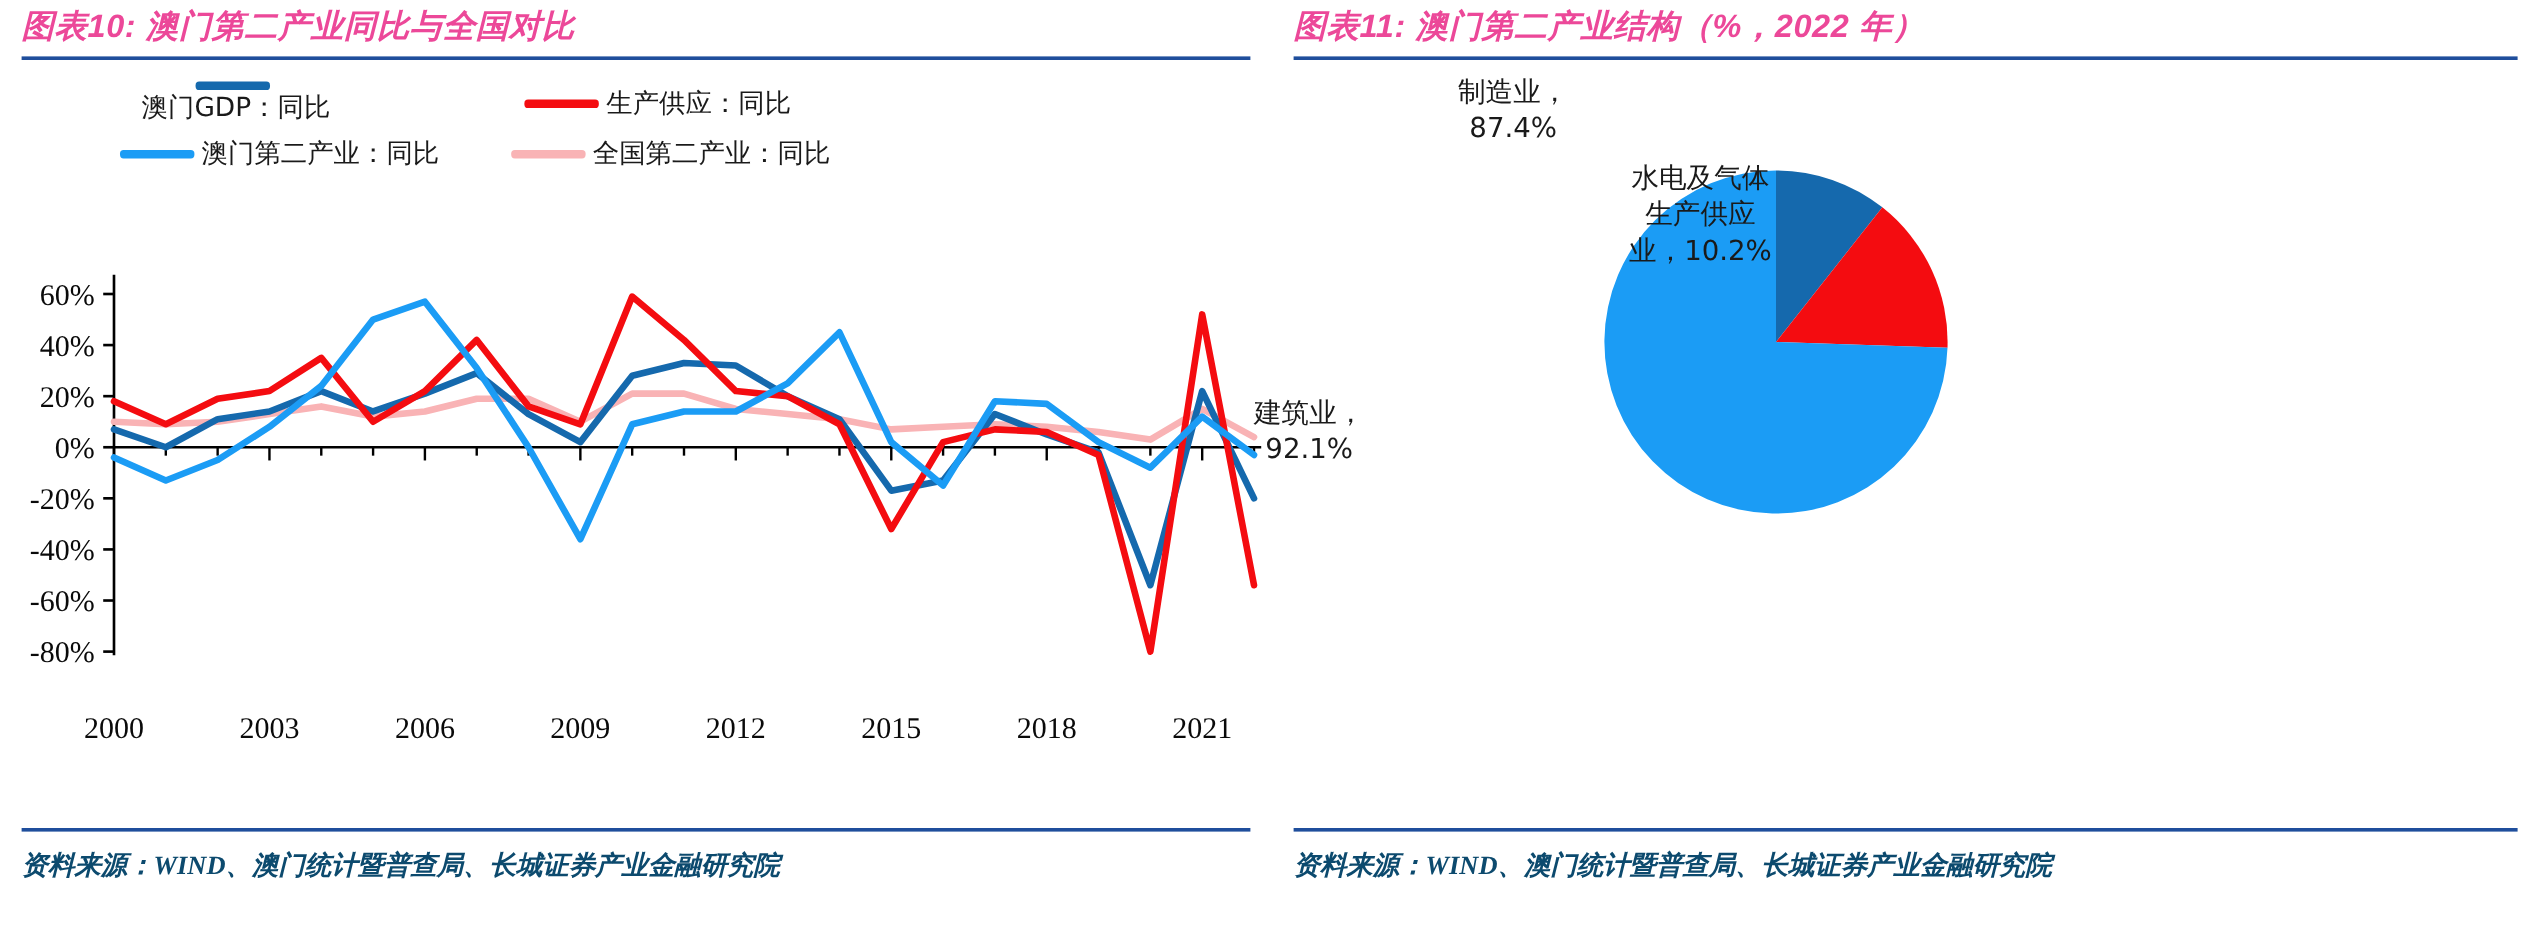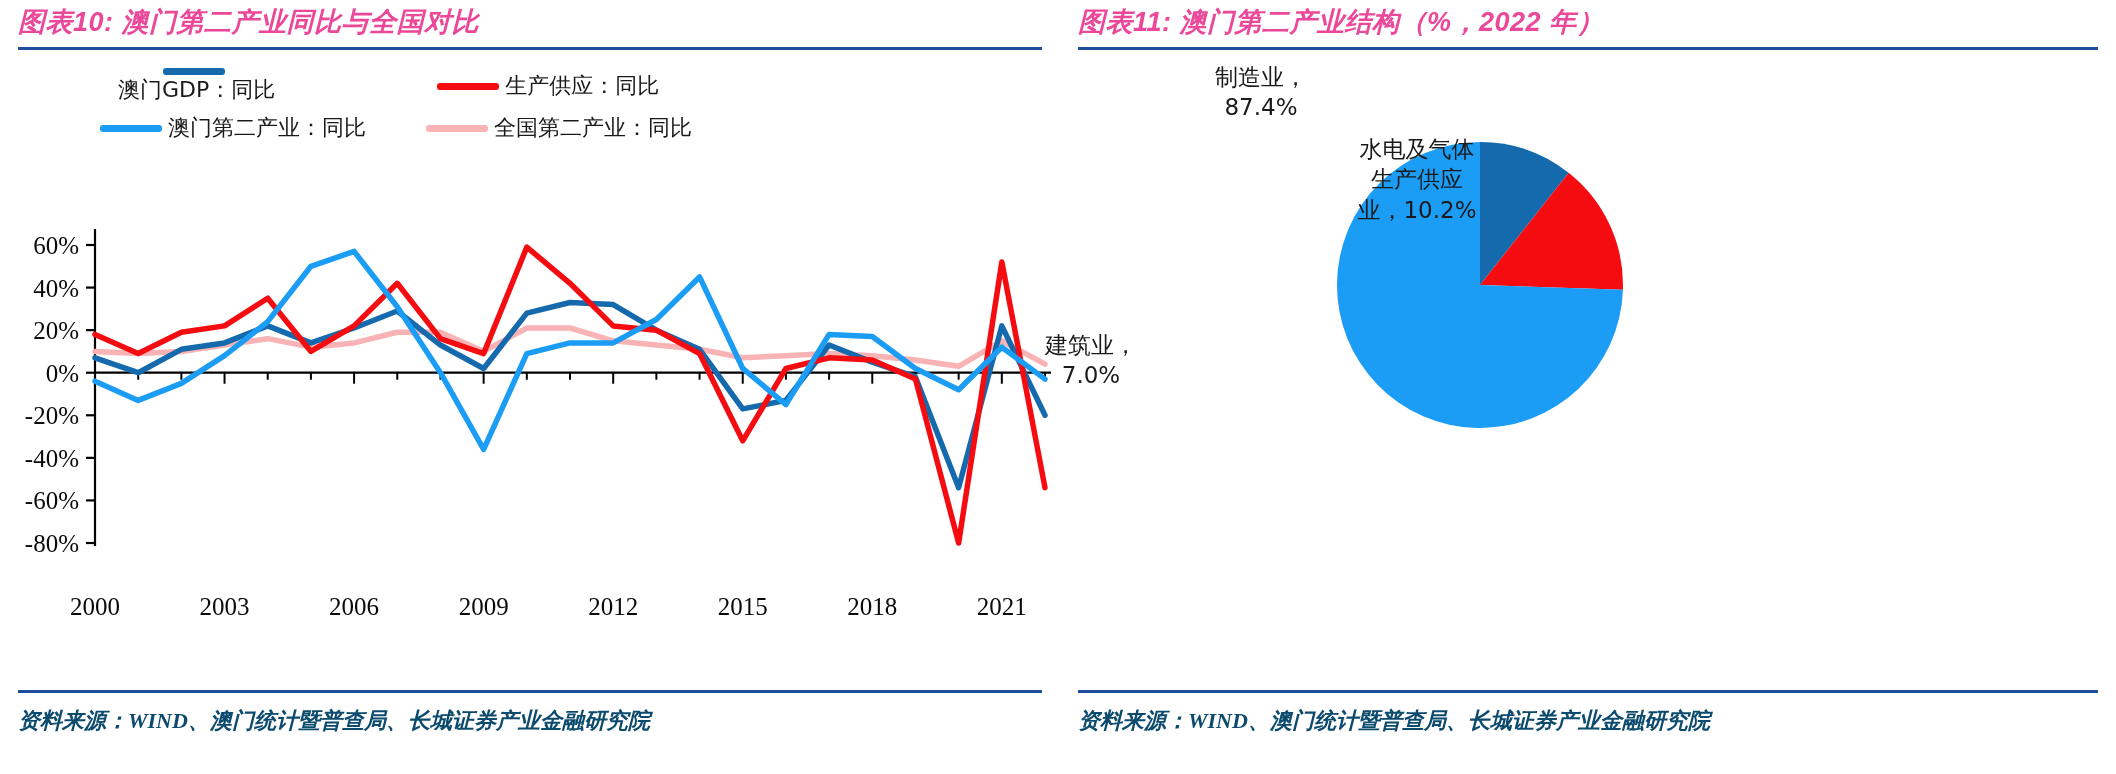--- a/index.html
+++ b/index.html
@@ -175,14 +175,14 @@
         <path d="M 1480 285 L 1568.62 172.77 A 143 143 0 0 1 1622.92 289.78 Z" fill="#f40c10"></path>
         <path d="M 1480 285 L 1622.92 289.78 A 143 143 0 1 1 1480.00 142.00 Z" fill="#1b9cf5"></path>
       </g>
   </svg>
   <div class="pie-label" id="pie-label-0">制造业，
 87.4%</div>
   <div class="pie-label" id="pie-label-1">水电及气体
 生产供应
 业，10.2%</div>
   <div class="pie-label" id="pie-label-2">建筑业，
-7.0%</div>
+92.1%</div>
 </div>
 
 </body></html>

